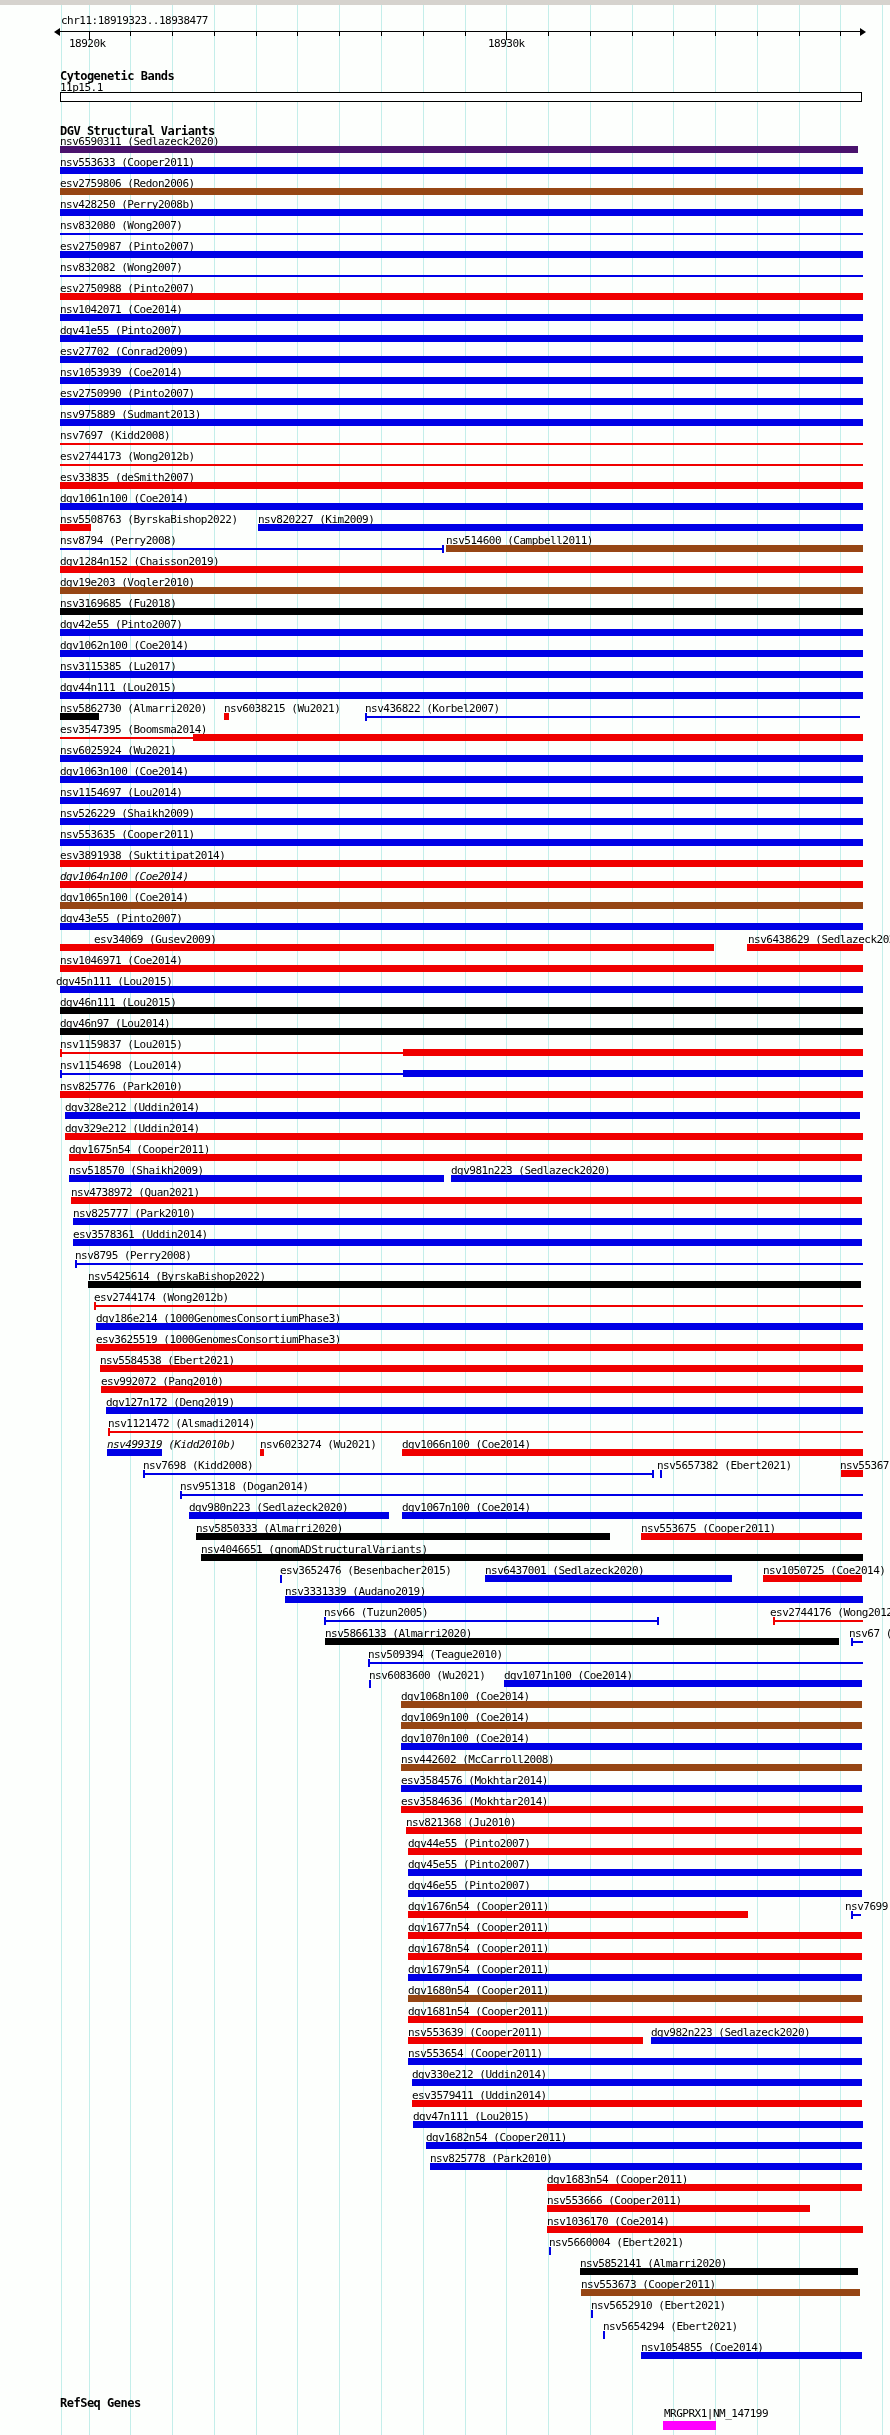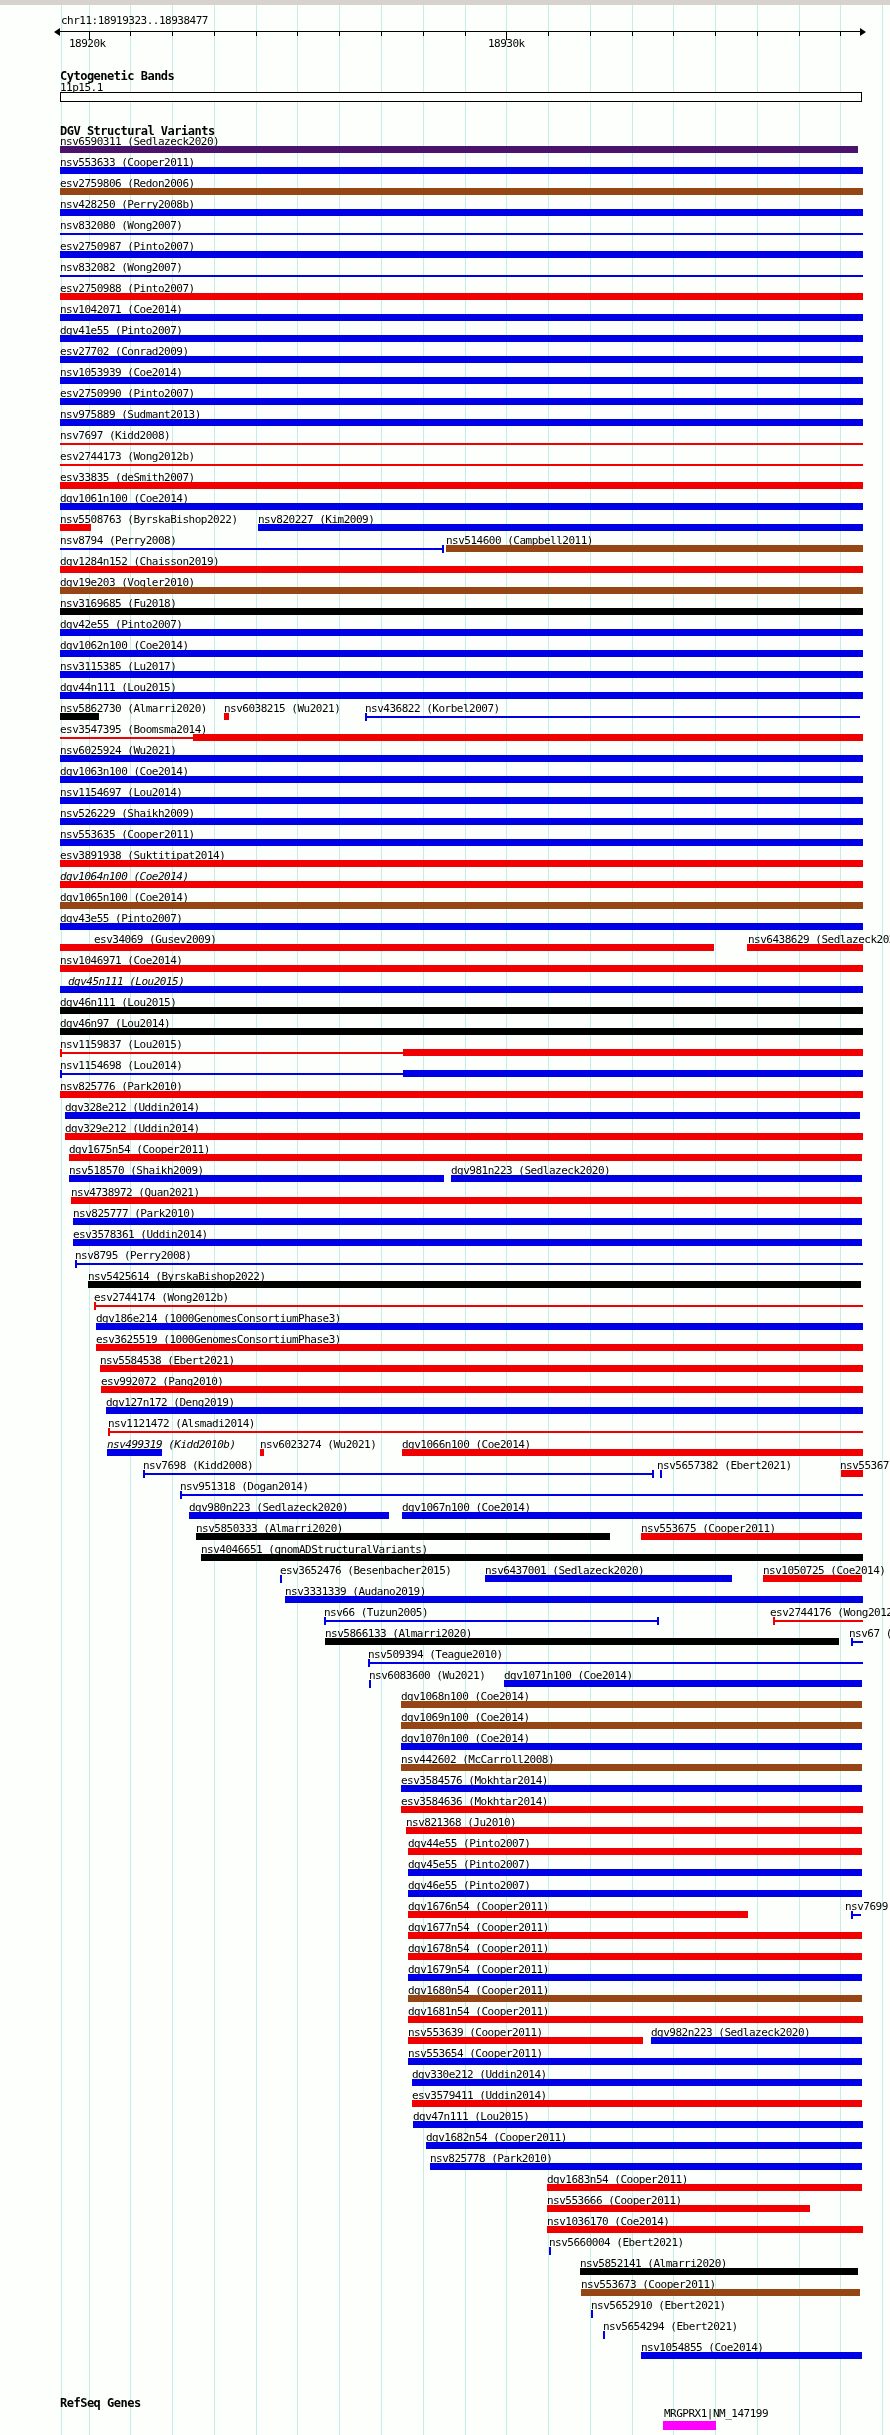--- a/index.html
+++ b/index.html
@@ -171,21 +171,21 @@
       <div class="vlabel" style="left: 60px; top: 891.36px;">dgv1065n100 (Coe2014)</div>
       <div class="seg-bar" style="left: 60px; top: 902.36px; width: 803px; background: rgb(150, 70, 20);"></div>
       <div class="vlabel" style="left: 60px; top: 912.37px;">dgv43e55 (Pinto2007)</div>
       <div class="seg-bar" style="left: 60px; top: 923.37px; width: 803px; background: rgb(0, 0, 230);"></div>
       <div class="vlabel" style="left: 60px; top: 933.38px; margin-left: 34px;">esv34069 (Gusev2009)</div>
       <div class="seg-bar" style="left: 60px; top: 944.38px; width: 654px; background: rgb(240, 0, 0);"></div>
       <div class="vlabel" style="left: 748px; top: 933.38px;">nsv6438629 (Sedlazeck202</div>
       <div class="seg-bar" style="left: 747px; top: 944.38px; width: 116px; background: rgb(240, 0, 0);"></div>
       <div class="vlabel" style="left: 60px; top: 954.39px;">nsv1046971 (Coe2014)</div>
       <div class="seg-bar" style="left: 60px; top: 965.39px; width: 803px; background: rgb(240, 0, 0);"></div>
-      <div class="vlabel" style="left: 68px; top: 975.4px; font-style: italic;">dgv45n111 (Lou2015)</div>
+      <div class="vlabel" style="left: 56px; top: 975.4px;">dgv45n111 (Lou2015)</div>
       <div class="seg-bar" style="left: 60px; top: 986.4px; width: 803px; background: rgb(0, 0, 230);"></div>
       <div class="vlabel" style="left: 60px; top: 996.41px;">dgv46n111 (Lou2015)</div>
       <div class="seg-bar" style="left: 60px; top: 1007.41px; width: 803px; background: rgb(0, 0, 0);"></div>
       <div class="vlabel" style="left: 60px; top: 1017.42px;">dgv46n97 (Lou2014)</div>
       <div class="seg-bar" style="left: 60px; top: 1028.42px; width: 803px; background: rgb(0, 0, 0);"></div>
       <div class="vlabel" style="left: 60px; top: 1038.43px;">nsv1159837 (Lou2015)</div>
       <div class="seg-line" style="left: 60px; top: 1052.43px; width: 343px; background: rgb(240, 0, 0);"></div>
       <div class="seg-tick" style="left: 60px; top: 1049.43px; background: rgb(240, 0, 0);"></div>
       <div class="seg-bar" style="left: 403px; top: 1049.43px; width: 460px; background: rgb(240, 0, 0);"></div>
       <div class="vlabel" style="left: 60px; top: 1059.44px;">nsv1154698 (Lou2014)</div>

